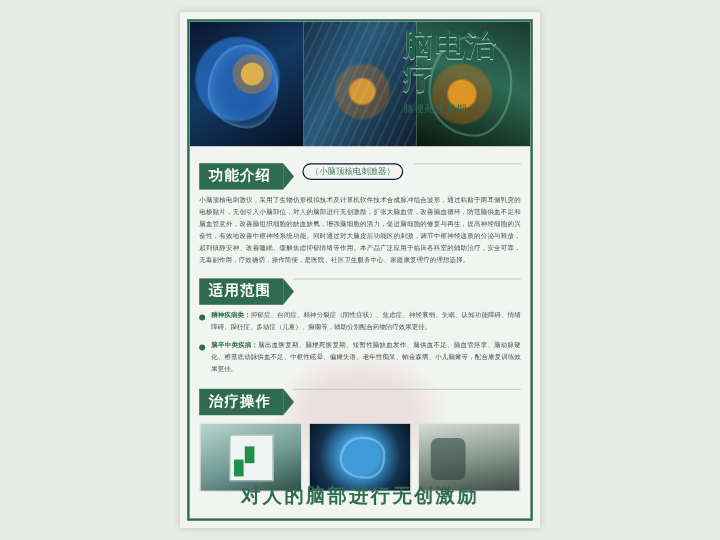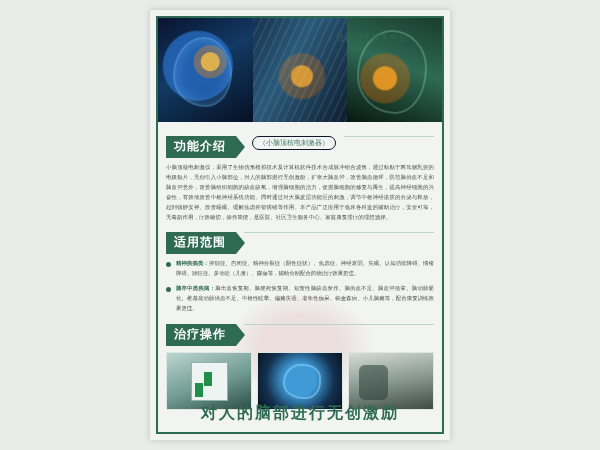--- a/index.html
+++ b/index.html
@@ -193,22 +193,23 @@
 
     <div class="hero">
       <div class="hero-imgs">
         <div class="hero-img hero-left"></div>
         <div class="hero-img hero-mid"></div>
         <div class="hero-img hero-right"></div>
       </div>
     </div>
 
     <div class="title-block">
+      <div class="title-main">脑电治疗</div>
       <div class="title-sub">
-        <div>社区卫生服务中心</div>
+        <div>脑梗死恢复期</div>
       </div>
     </div>
 
     <div style="height:116px"></div>
 
     <div class="section">
       <div class="sec-head">
         <div class="sec-ribbon">功能介绍</div>
         <div class="sec-note">（小脑顶核电刺激器）</div>
         <div class="sec-line"></div>

